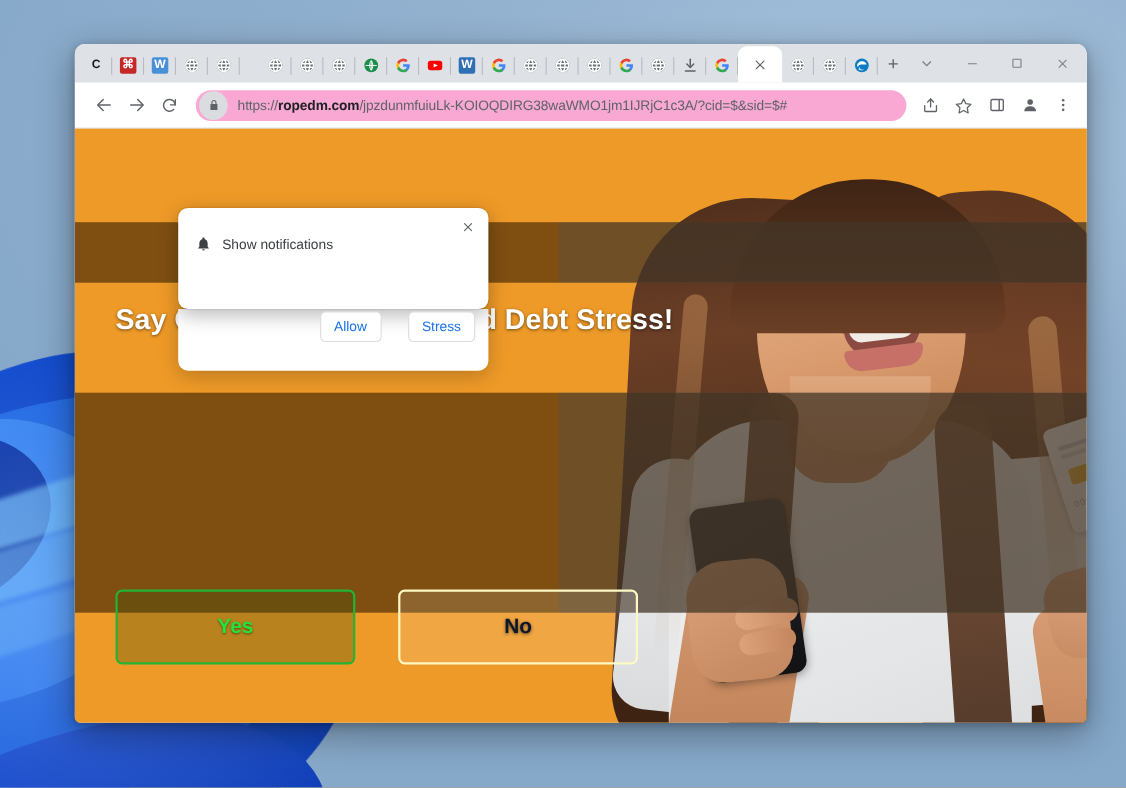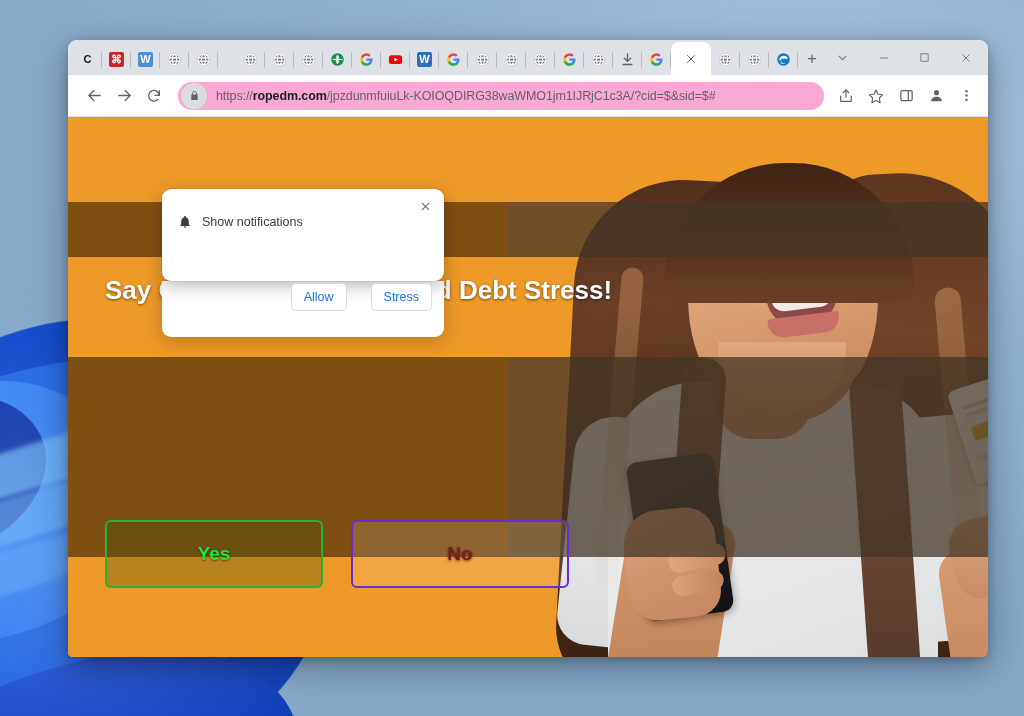--- a/index.html
+++ b/index.html
@@ -346,33 +346,33 @@
     font-size:26px; font-weight:bold; color:#fff;
     text-shadow:0 1px 3px rgba(0,0,0,.55);
     white-space:nowrap;
   }
   #subhead {
     position:absolute; left:37px; top:313px; width:520px;
     font-size:21px; font-weight:bold; color:#fff; line-height:1.28;
     text-shadow:0 1px 3px rgba(0,0,0,.55);
   }
   #subhead .hl { color:#2ee64c; }
-  #choices { position:absolute; left:37px; top:403px; display:flex; gap:28px; }
+  #choices { position:absolute; left:37px; top:419px; display:flex; gap:39px; }
   .choice {
     width:218px; height:68px; border-radius:6px;
     display:flex; align-items:center; justify-content:center;
     font-size:19px; font-weight:bold;
   }
   #btn-yes {
     border:2px solid #22b432; color:#22e33c;
     background:rgba(60,80,10,.30);
     text-shadow:0 1px 2px rgba(0,0,0,.5);
   }
   #btn-no {
-    border:2px solid #6d28d9; color:#7f1d1d;
+    border:2px solid #fef9c3; color:#0f172a;
     background:rgba(255,255,255,.12);
     text-shadow:0 1px 3px rgba(0,0,0,.6);
   }
 
   
   #permbubble {
     position:absolute; left:94px; top:72px; width:282px; height:92px;
     background:#fff; border-radius:9px;
     box-shadow:0 5px 18px rgba(0,0,0,.28), 0 0 0 1px rgba(0,0,0,.06);
     z-index:30; padding:14px 16px 0 16px;

